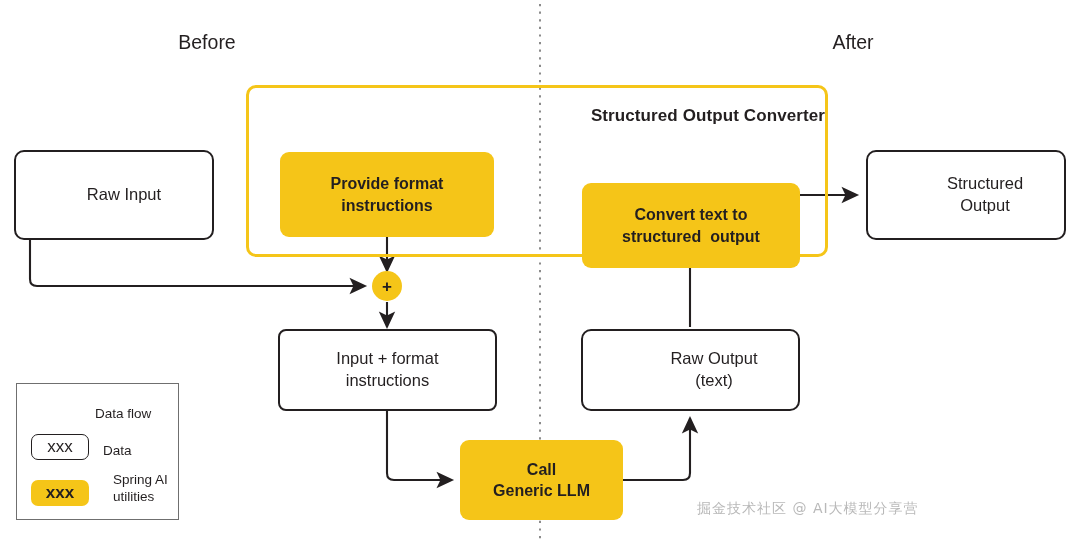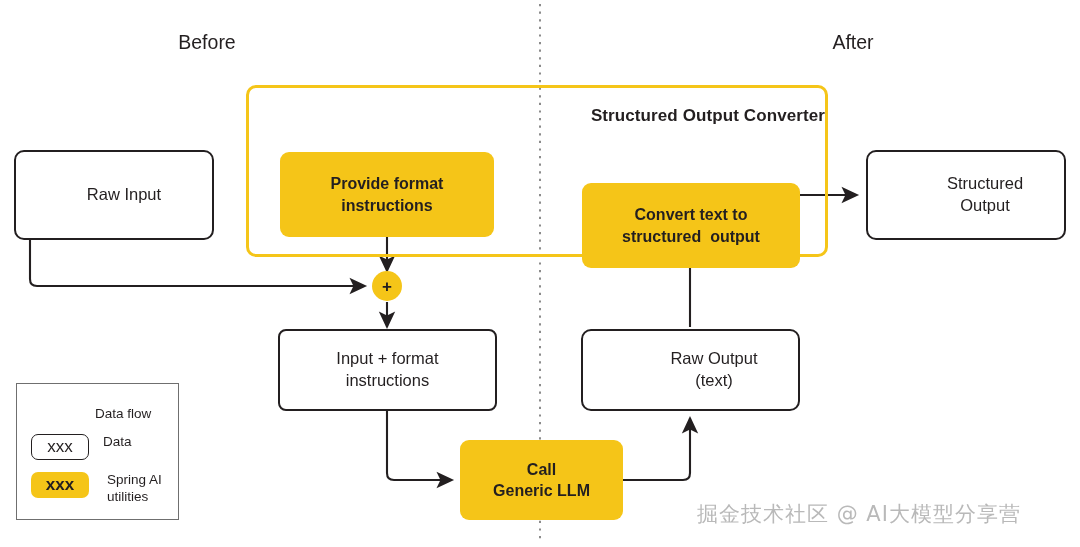--- a/index.html
+++ b/index.html
@@ -92,21 +92,21 @@
     top: 383px;
     width: 163px;
     height: 137px;
     box-sizing: border-box;
     border: 1.5px solid #6f6f6f;
     background: #ffffff;
   }
   .legend-row {
     position: absolute;
     display: flex;
-    align-items: flex-start;
+    align-items: flex-end;
   }
   .legend-label {
     font-size: 13.5px;
     color: #231f20;
     line-height: 1.25;
   }
   .legend-chip {
     width: 58px;
     height: 26px;
     box-sizing: border-box;
@@ -123,21 +123,21 @@
   }
   .chip-util {
     background: #f5c518;
     border-radius: 7px;
     font-weight: 700;
   }
   .watermark {
     position: absolute;
     left: 697px;
     top: 500px;
-    font-size: 21px;
+    font-size: 14px;
     color: #b9b9b9;
     letter-spacing: 1px;
     white-space: nowrap;
     font-family: "DejaVu Sans", sans-serif;
   }
 </style>
 </head>
 <body>
 
 <div id="canvas">
@@ -235,21 +235,21 @@
       <span class="legend-label">Data flow</span>
     </div>
 
     <div class="legend-row" style="left:14px; top:50px;">
       <span class="legend-chip chip-data">xxx</span>
       <span class="legend-label" style="margin-left:14px;">Data</span>
     </div>
 
     <div class="legend-row" style="left:14px; top:88px;">
       <span class="legend-chip chip-util">xxx</span>
-      <span class="legend-label" style="margin-left:18px;">
+      <span class="legend-label" style="margin-left:24px;">
         <span>Spring AI</span><br>
         <span>utilities</span>
       </span>
     </div>
   </div>
 
   <div class="watermark">掘金技术社区 @ AI大模型分享营</div>
 
 </div>
 

